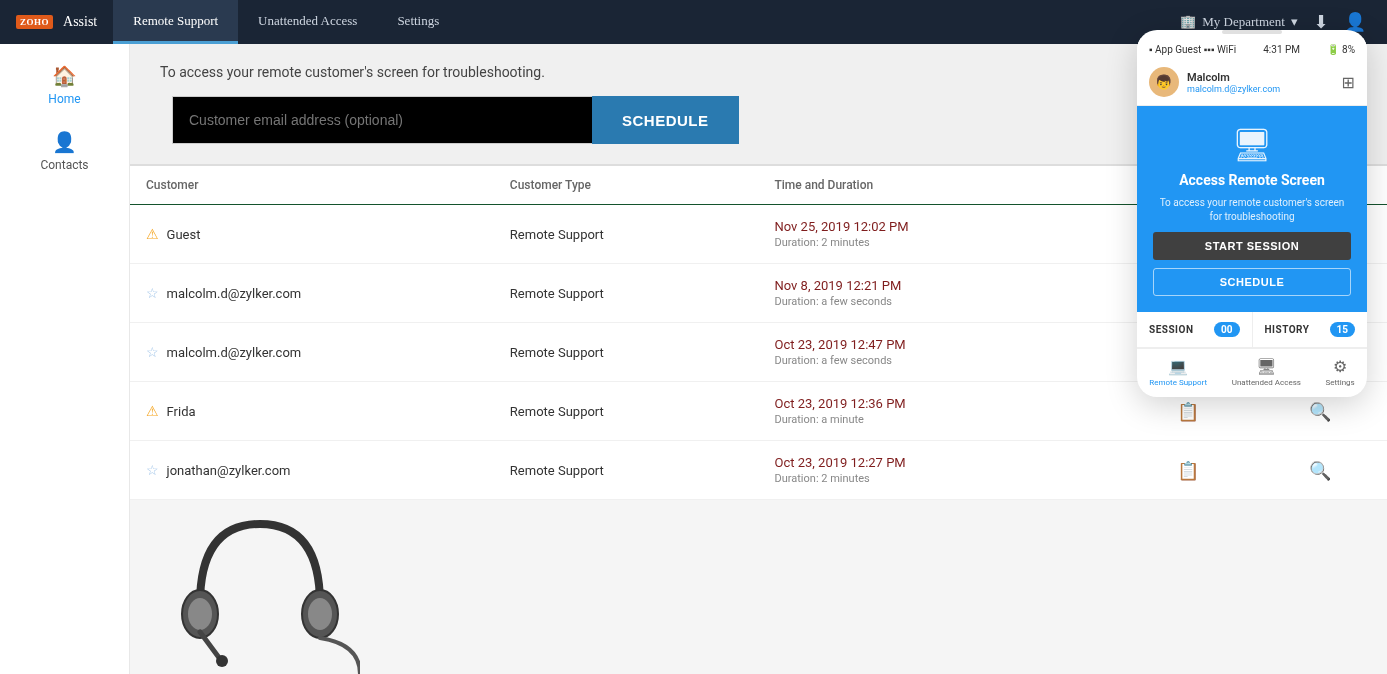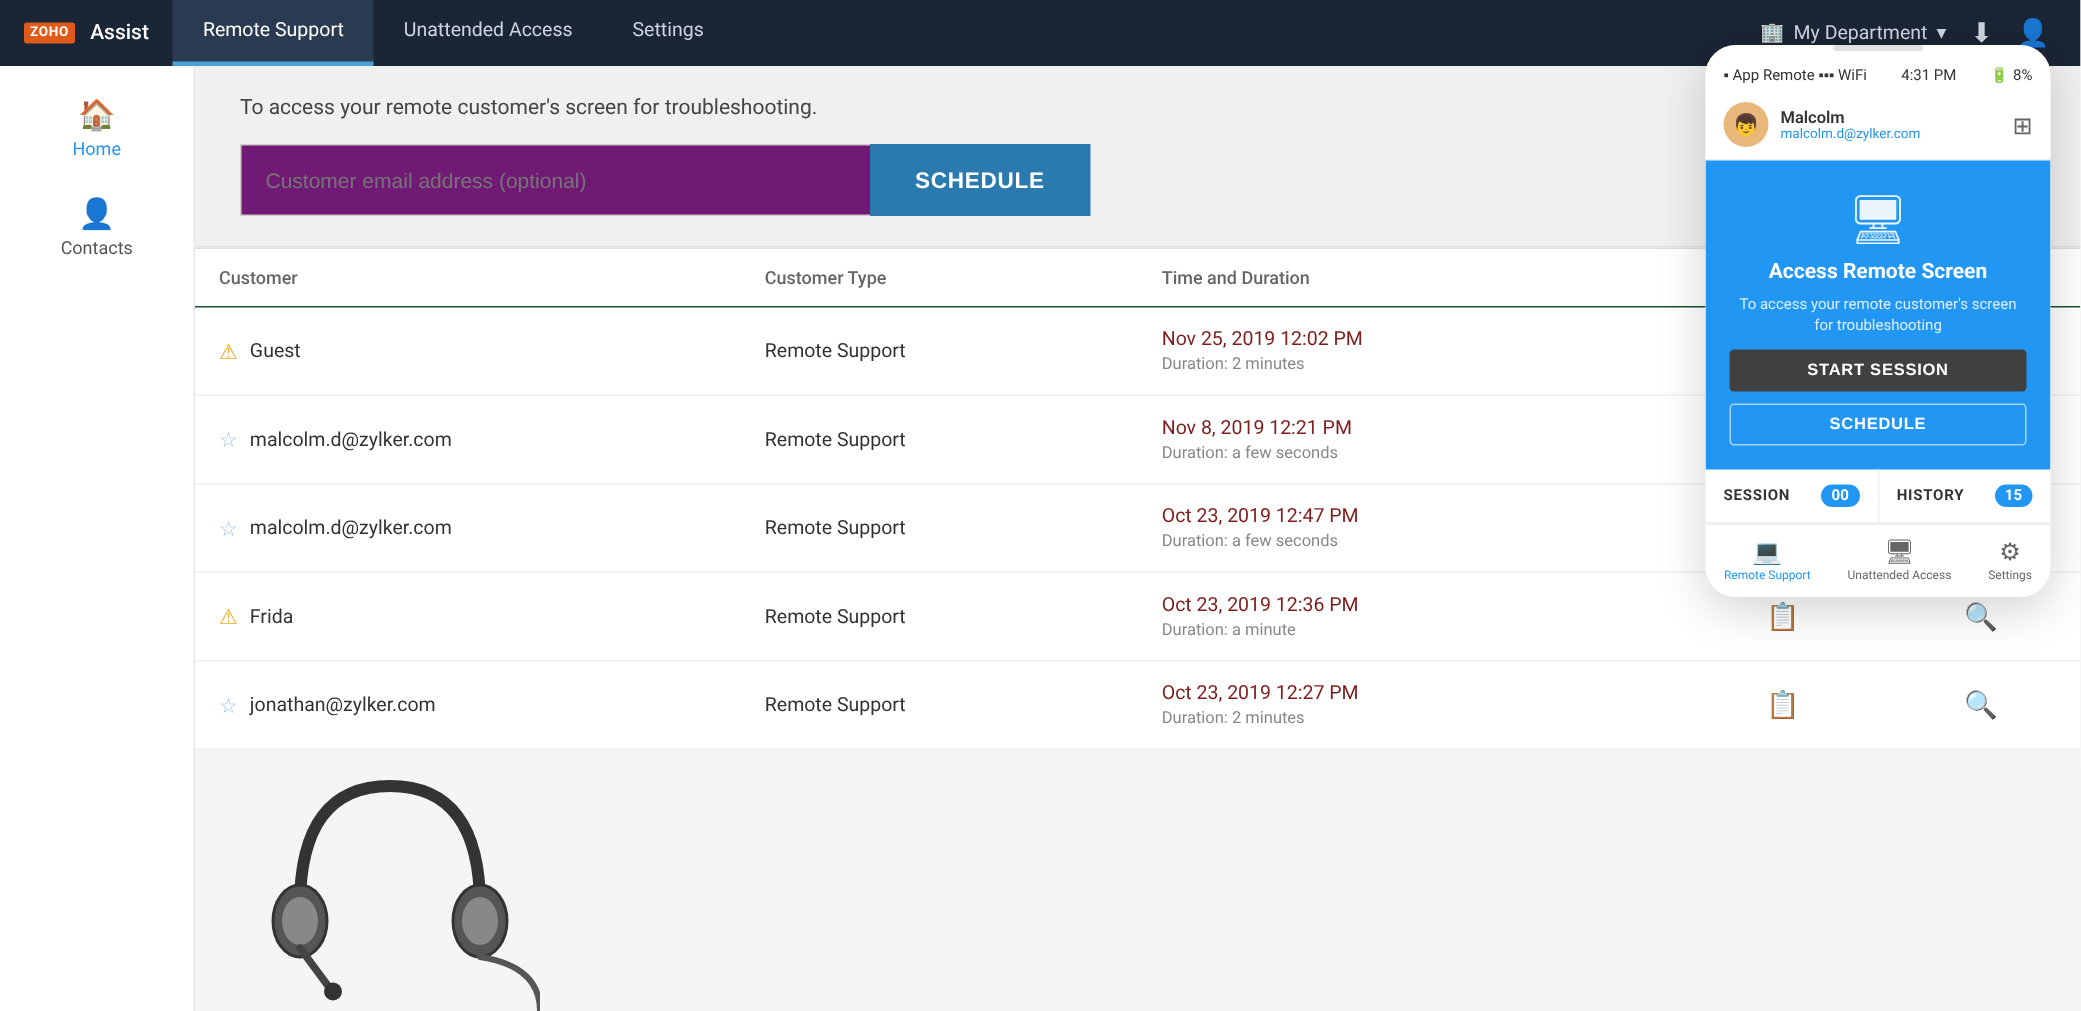--- a/index.html
+++ b/index.html
@@ -14,20 +14,21 @@
 
     
     .top-nav {
       background: #1a2535;
       height: 44px;
       display: flex;
       align-items: center;
       padding: 0 0 0 0;
       position: relative;
       z-index: 10;
+      font-family: Liberation Serif, serif;
     }
     .logo-area {
       background: #1a2535;
       display: flex;
       align-items: center;
       padding: 0 16px;
       height: 44px;
     }
     .zoho-logo {
       display: flex;
@@ -144,22 +145,23 @@
     }
     .email-input {
       flex: 1;
       max-width: 420px;
       height: 48px;
       border: 1px solid #ccc;
       border-right: none;
       padding: 0 16px;
       font-size: 14px;
       color: #999;
-      background: #701a75;
+      background: #000000;
       outline: none;
+      margin-left: 12px;
     }
     .start-now-btn {
       background: #3a8fc7;
       color: white;
       border: none;
       height: 48px;
       padding: 0 36px;
       font-size: 15px;
       font-weight: 600;
       cursor: pointer;
@@ -595,21 +597,21 @@
 
         <path d="M 160 144 Q 200 150 200 180" stroke="#555" stroke-width="4" fill="none" stroke-linecap="round"></path>
       </svg>
     </div>
   </div>
 </div>
 
 <div class="mobile-mockup">
   <div class="mockup-notch"></div>
   <div class="mockup-status-bar">
-    <span>▪ App Remote ▪▪▪ WiFi</span>
+    <span>▪ App Guest ▪▪▪ WiFi</span>
     <span>4:31 PM</span>
     <span>🔋 8%</span>
   </div>
   <div class="mockup-header">
     <div class="mockup-avatar">👦</div>
     <div class="mockup-user-info">
       <div class="name">Malcolm</div>
       <div class="email">malcolm.d@zylker.com</div>
     </div>
     <span class="mockup-grid-icon">⊞</span>

